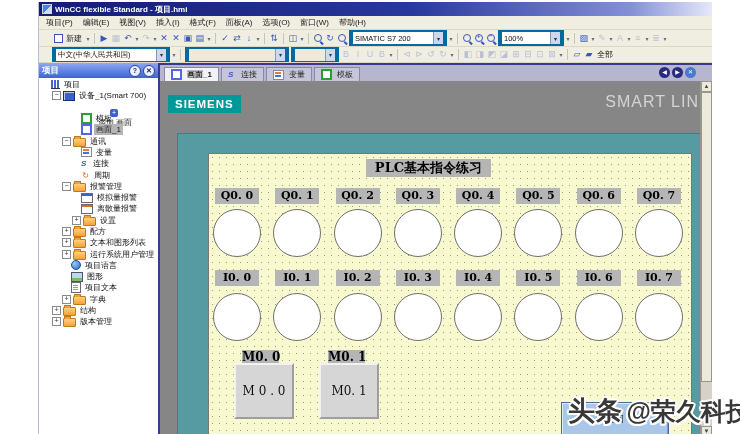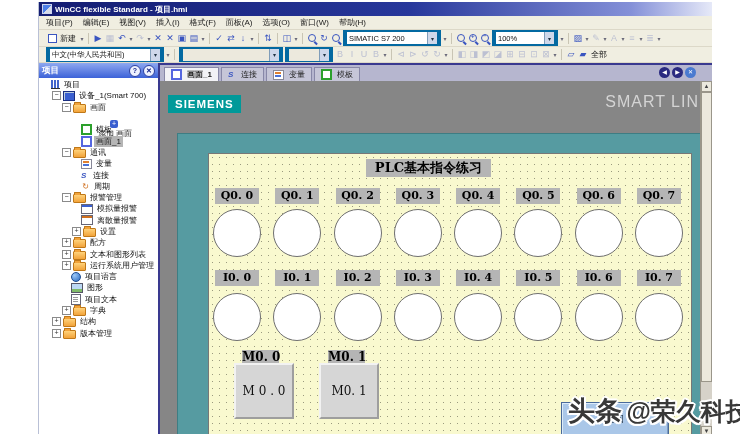--- a/index.html
+++ b/index.html
@@ -11,21 +11,21 @@
   .titlebar{height:14px;display:flex;align-items:center;padding:0 3px;
     background:linear-gradient(90deg,#141d72 0%,#27379b 55%,#8490d8 88%,#e6e9f8 100%);}
   .appicon{width:8px;height:8px;margin-right:3px;border:1px solid #cdd4ee;
     background:linear-gradient(135deg,#4d7fe8 55%,#d6dbe8 55%);}
   .titletext{color:#fff;font-size:8px;font-weight:bold;white-space:nowrap;}
   
   .menubar{height:13px;display:flex;align-items:center;background:#f0eee1;border-bottom:1px solid #dcd8c8;padding-left:2px;}
   .mitem{font-size:8px;color:#1a1a1a;padding:0 5px;white-space:nowrap;}
   
   .tbrow{height:16px;display:flex;align-items:center;background:#f0eee1;border-bottom:1px solid #dcd8c8;
-         padding-left:6px;overflow:hidden;white-space:nowrap;}
+         padding-left:12px;overflow:hidden;white-space:nowrap;}
   .tbrow2{height:15px;}
   .tsep{display:inline-block;width:1px;height:11px;background:#c9c5b4;margin:0 3px;}
   .tic{display:inline-block;width:12px;text-align:center;font-size:9px;line-height:13px;color:#3a55c0;}
   .tic.dim{color:#bcc0d2;}
   .tcar{display:inline-block;width:6px;font-size:6px;color:#6a6a7a;text-align:center;}
   .tbtn{display:inline-flex;align-items:center;gap:3px;padding:0 3px;}
   .tbg{display:inline-block;width:7px;height:7px;border:1px solid #3a55c0;background:#fff;}
   .tbt{font-size:8px;color:#1a1a1a;}
   .tsel2{display:inline-flex;height:12px;background:#fff;border:4px solid #0369a1;font-size:7.5px;
          align-items:center;justify-content:space-between;margin:0 1px;overflow:hidden;}
@@ -277,25 +277,20 @@
             <div class="trow" style="padding-left: 3px;">
               <span class="texp tnone"></span>
               <span class="tico chart"></span>
               <span class="tlab">项目</span>
             </div>
             <div class="trow" style="padding-left: 13px;">
               <span class="texp">−</span>
               <span class="tico device"></span>
               <span class="tlab">设备_1(Smart 700)</span>
             </div>
-            <div class="trow" style="padding-left: 23px;">
-              <span class="texp">−</span>
-              <span class="tico folder"></span>
-              <span class="tlab">画面</span>
-            </div>
             <div class="trow" style="padding-left: 33px; flex-direction: column;">
               <span class="texp tnone"></span>
               <span class="tico addscreen"></span>
               <span class="tlab">添加 画面</span>
             </div>
             <div class="trow" style="padding-left: 33px;">
               <span class="texp tnone"></span>
               <span class="tico sqg"></span>
               <span class="tlab">模板</span>
             </div>

